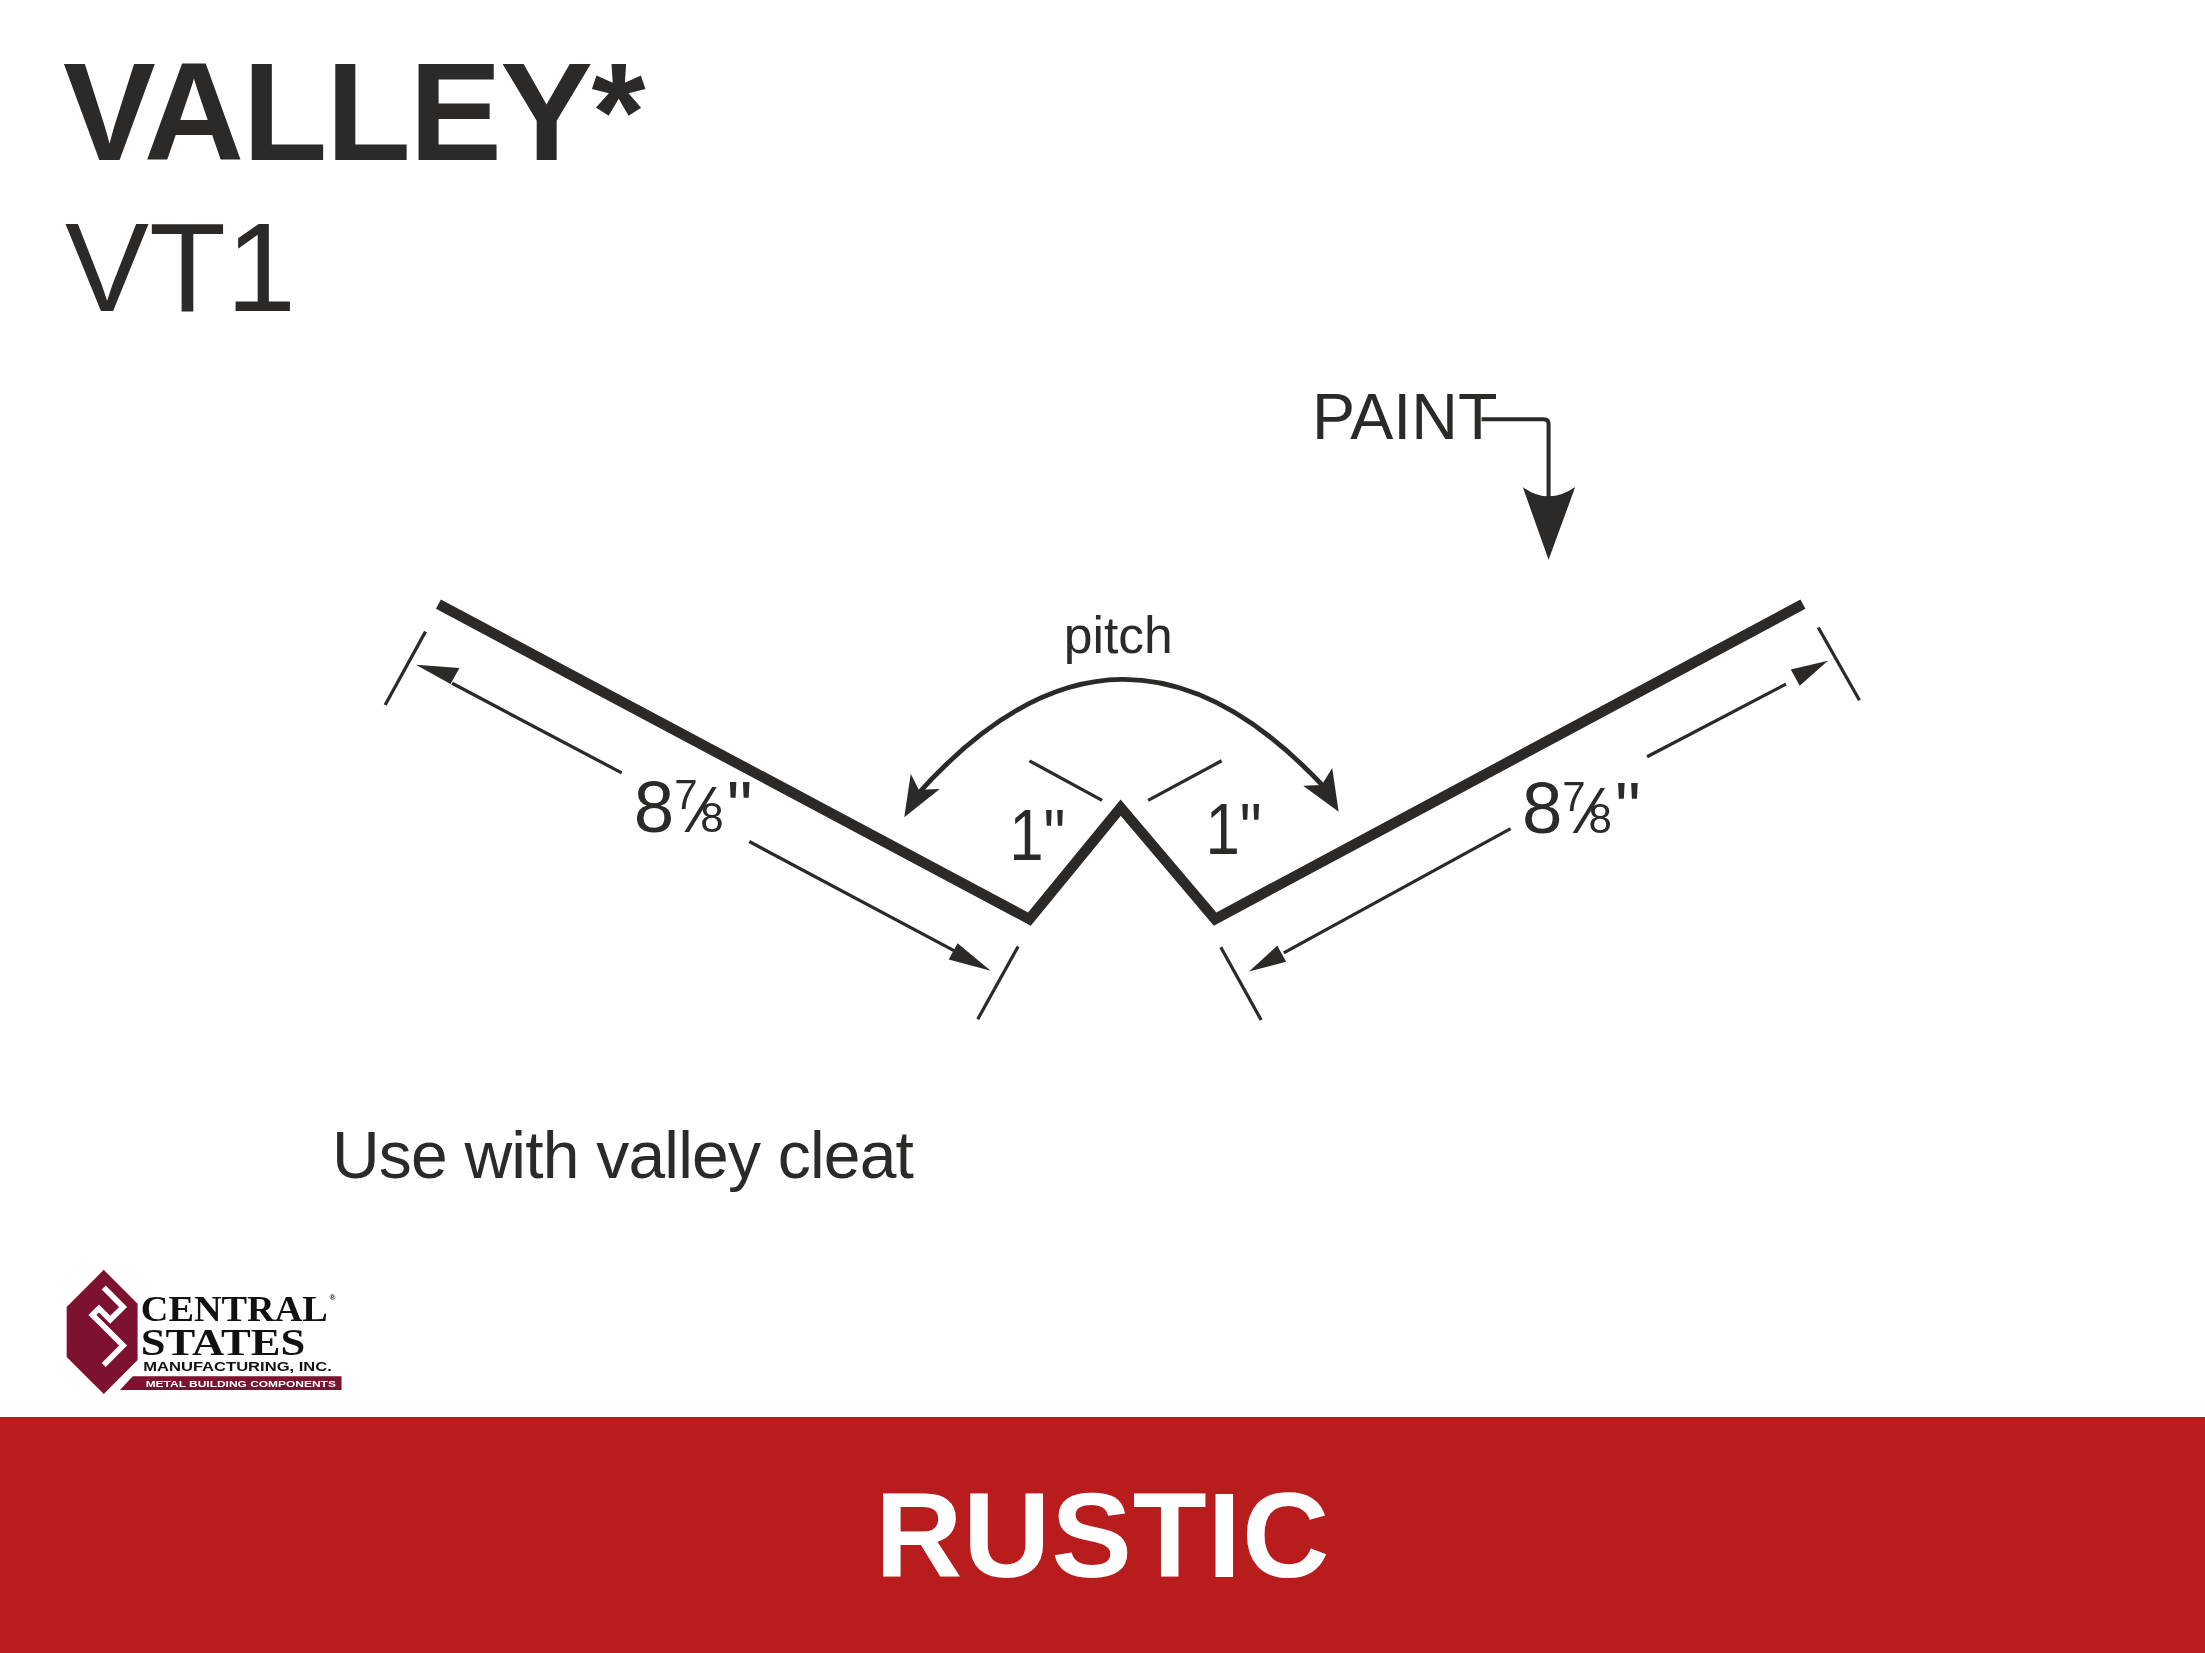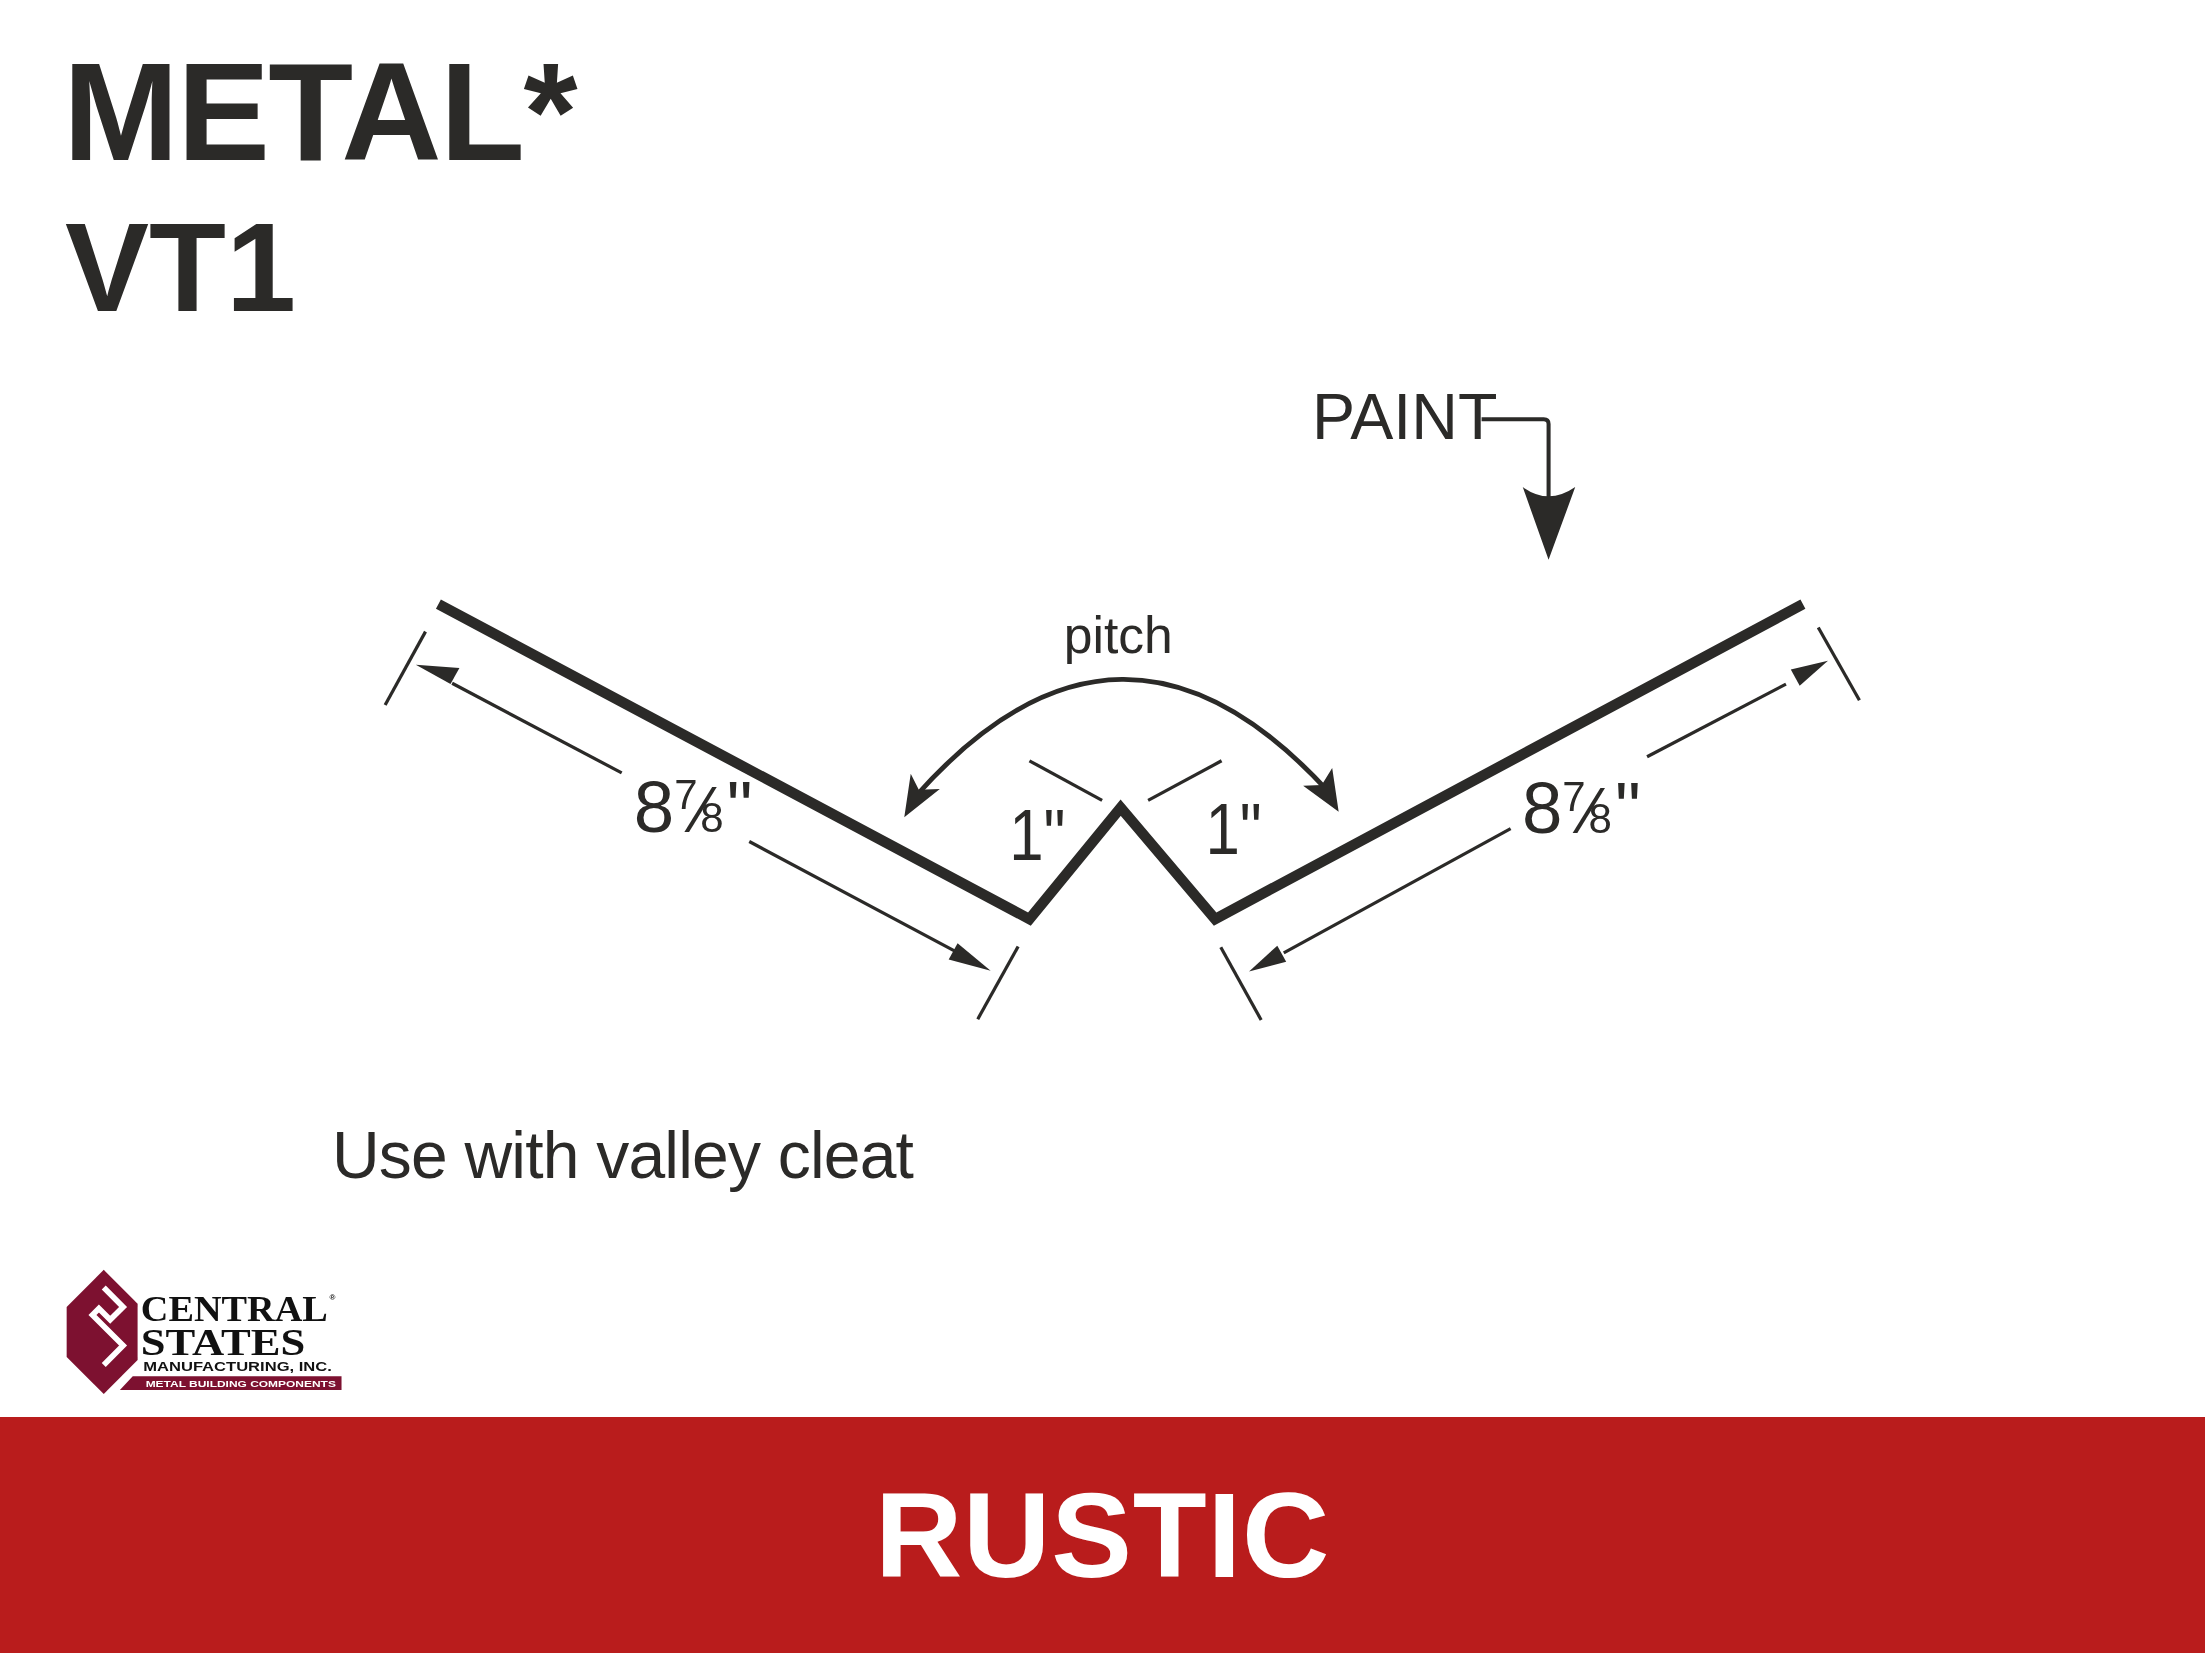--- a/index.html
+++ b/index.html
@@ -16,21 +16,21 @@
       color: #2b2a28;
     }
     .abs { position: absolute; white-space: nowrap; }
     .title {
       left: 63px; top: 42px;
       font-size: 139px; font-weight: 700; line-height: 1;
       letter-spacing: -1.6px;
     }
     .code {
       left: 65px; top: 205px;
-      font-size: 126px; font-weight: 700; line-height: 1;
+      font-size: 126px; font-weight: 400; line-height: 1;
     }
     .note {
       left: 332px; top: 1122px;
       font-size: 66px; line-height: 1;
       letter-spacing: -0.8px;
     }
     svg.diagram {
       position: absolute; left: 0; top: 0;
       width: 2205px; height: 1654px;
     }
@@ -65,21 +65,21 @@
       font-family: "Liberation Sans", sans-serif;
       font-weight: 700;
       font-size: 121px;
       line-height: 1;
       letter-spacing: 0.8px;
     }
   </style>
 </head>
 <body>
 
-<div class="abs title">METAL*</div>
+<div class="abs title">VALLEY*</div>
 <div class="abs code">VT1</div>
 
 <svg class="diagram" viewBox="0 0 2731 2048" xmlns="http://www.w3.org/2000/svg">
   <defs>
     <marker id="arrowSmall" viewBox="0 0 10 10" refX="10" refY="5" markerWidth="10" markerHeight="10" markerUnits="userSpaceOnUse" orient="auto" overflow="visible">
     </marker>
   </defs>
 
   <polyline points="543,748 1275,1138 1388,1000 1505,1138 2233,748" fill="none" stroke="#2b2a28" stroke-width="13" stroke-linejoin="miter" stroke-miterlimit="10"></polyline>
 

